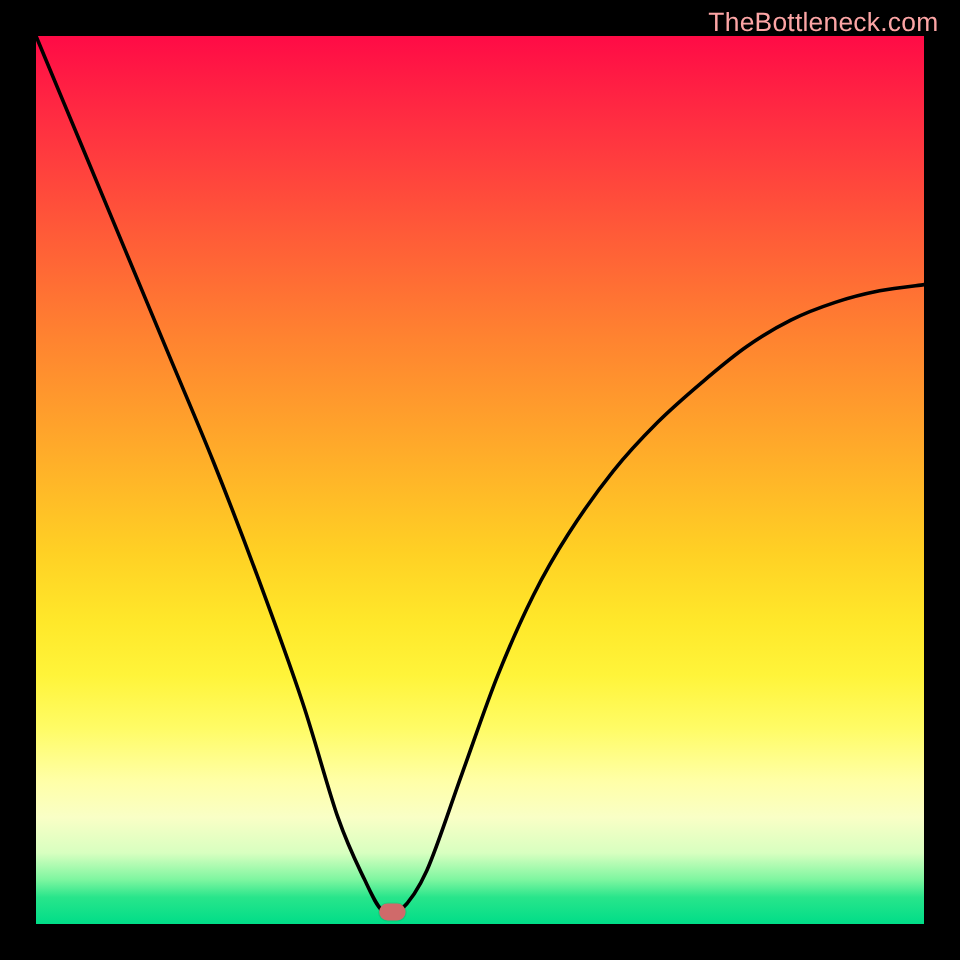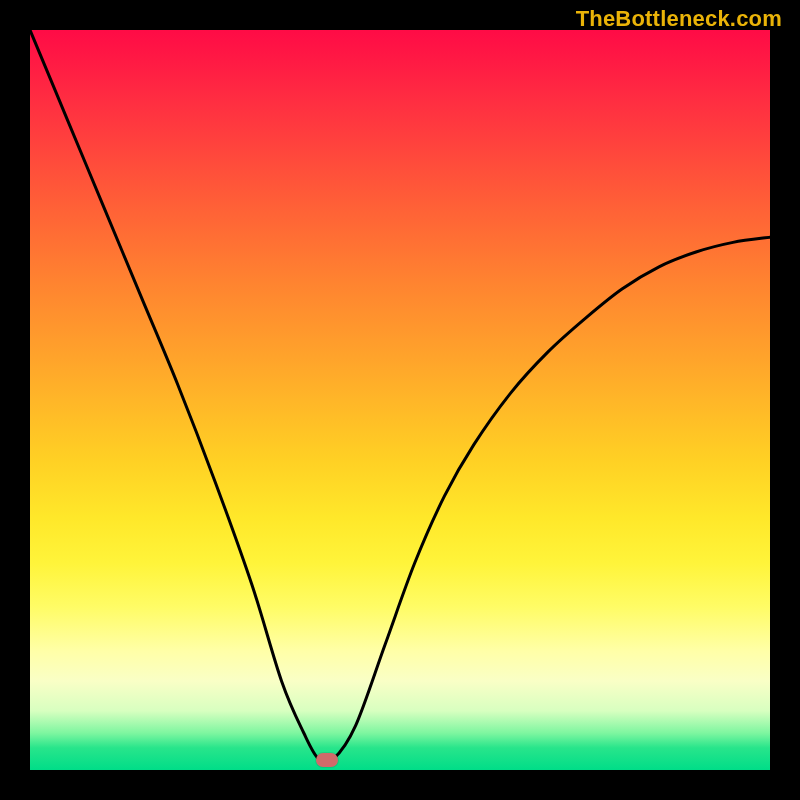--- a/index.html
+++ b/index.html
@@ -42,24 +42,24 @@
       #d8ffc0 92%,
       #7ef6a0 95%,
       #28e58b 97%,
       #00dd88 100%
     );
   }
   .watermark {
     position: absolute;
     top: 6px;
     right: 18px;
-    color: #eab308;
+    color: #fca5a5;
     font-size: 22px;
     letter-spacing: 0.2px;
-    font-weight: 700;
+    font-weight: 400;
   }
   svg.curve {
     position: absolute;
     top: 0;
     left: 0;
   }
   .marker {
     position: absolute;
     width: 22px;
     height: 14px;

